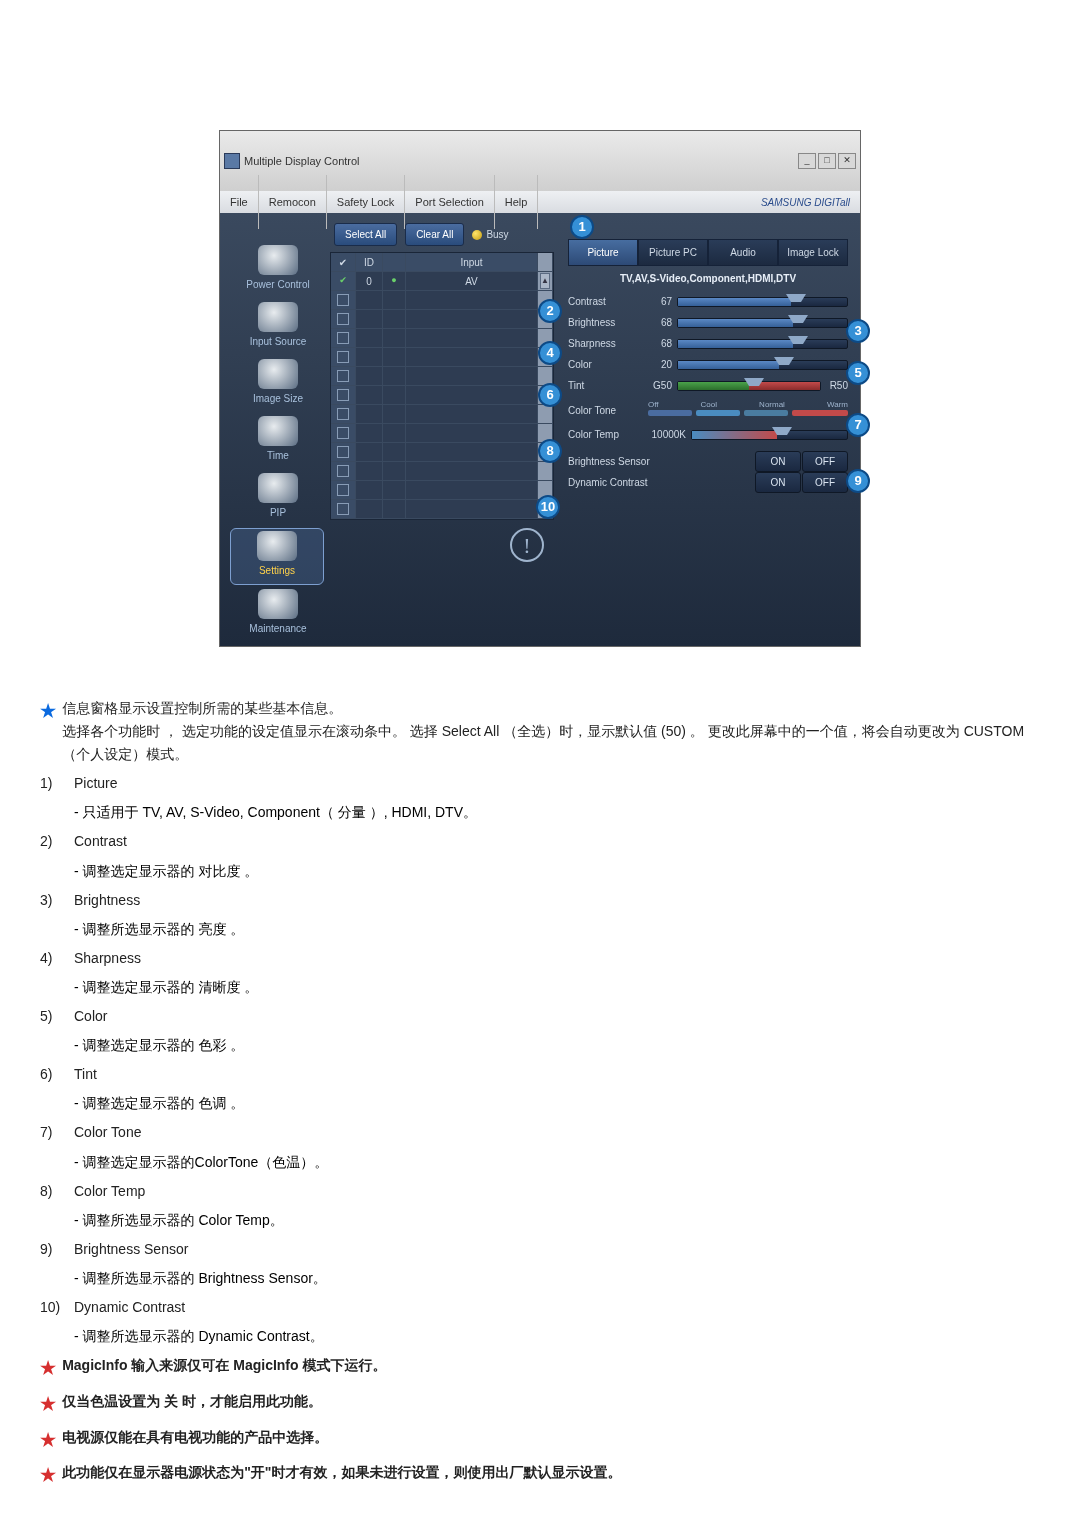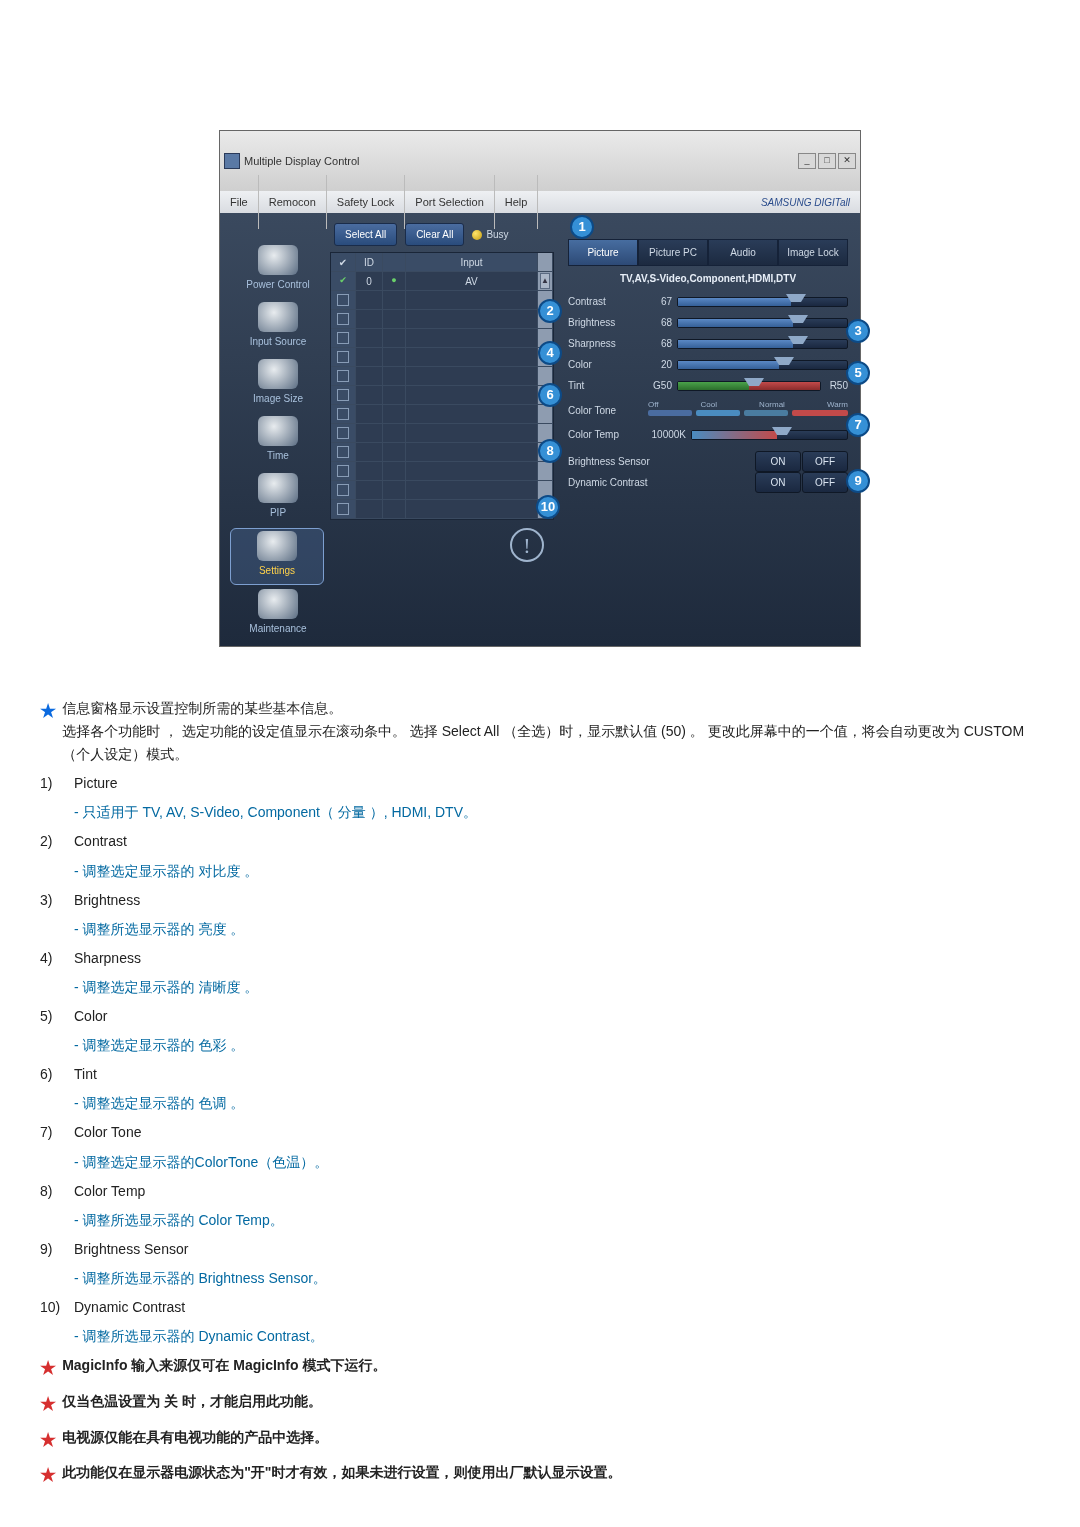--- a/index.html
+++ b/index.html
@@ -61,21 +61,21 @@
 .onoff span{width:44px;text-align:center;background:linear-gradient(#2a3c58,#1a2840);border:1px solid #0f1826;padding:2px 0;border-radius:3px;color:#d9e3ef}
 
 .co{position:absolute;width:20px;height:20px;border-radius:50%;background:#3590d6;border:2px solid #0d4a86;color:#fff;font-weight:bold;font-size:13px;display:flex;align-items:center;justify-content:center}
 
 .notes{margin-top:30px;font-size:14px;line-height:1.65}
 .star{color:#0b6adf;font-size:18px;font-weight:bold;padding-right:6px}
 .starR{color:#d62f2f;font-size:18px;font-weight:bold;padding-right:6px}
 .it{display:flex;margin:6px 0}
 .it .num{width:34px}
 .it .txt{flex:1}
-.sub{padding-left:34px;color:#0369a1}
+.sub{padding-left:34px;color:#000000}
 .bold{font-weight:bold}
 </style>
 </head>
 <body>
 
 <div class="page">
 
 <div class="app">
   <div class="tbar">
     <div class="icon"></div>

